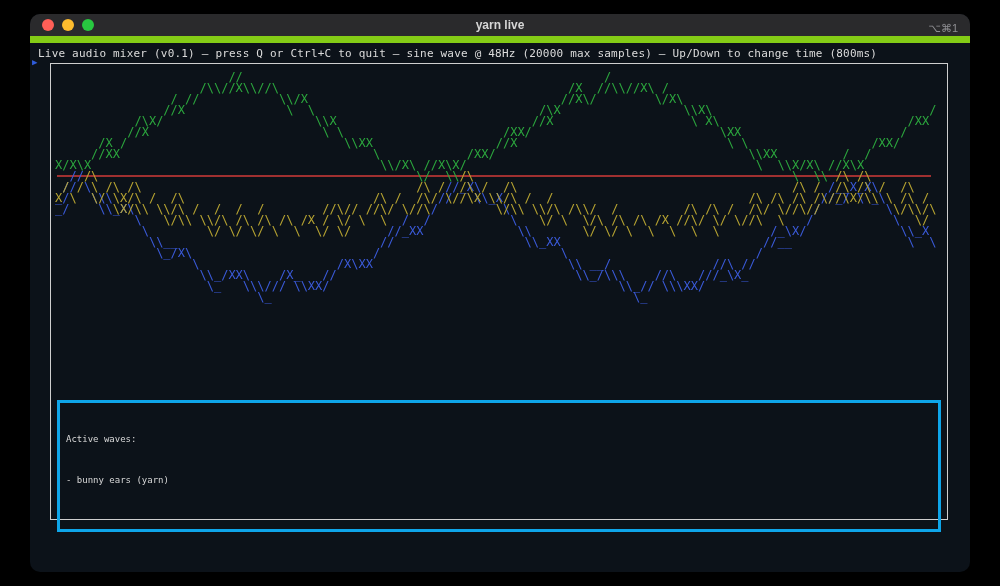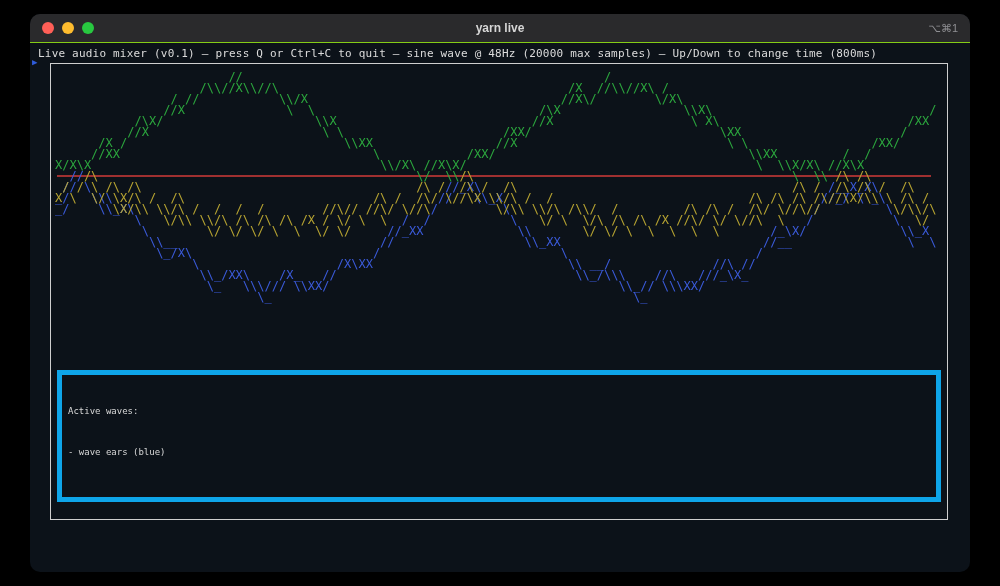--- a/index.html
+++ b/index.html
@@ -8,21 +8,21 @@
 
   .window {
     position:absolute; left:30px; top:14px; width:940px; height:558px;
     background:#0c1219; border-radius:10px; overflow:hidden;
     box-shadow:0 18px 45px rgba(0,0,0,0.65);
   }
 
   .titlebar {
     position:relative; height:29px; background:#2a2a2c;
     display:flex; align-items:center;
-    border-bottom:1px solid #84cc16;
+    border-bottom:7px solid #84cc16;
     font-family:"Liberation Sans", sans-serif;
   }
   .lights { display:flex; gap:8px; padding-left:12px; z-index:2; }
   .tl { width:12px; height:12px; border-radius:50%; }
   .tl.red    { background:#ff5f57; }
   .tl.yellow { background:#febc2e; }
   .tl.green  { background:#28c840; }
   .win-title {
     position:absolute; left:0; right:0; text-align:center;
     color:#d6d6d6; font-size:12px; font-weight:bold;
@@ -56,22 +56,22 @@
     position:absolute; left:2px; right:12px; top:103px; height:2px;
     background:#a03030;
   }
   pre.layer {
     position:absolute; left:0; top:0; margin:0;
     font-family:"DejaVu Sans Mono", monospace;
     font-size:12px; line-height:11px;
   }
 
   .legendbox {
-    position:absolute; left:6px; right:6px; top:306px; height:132px;
-    border:5px solid #0ea5e9;
+    position:absolute; left:6px; right:6px; top:336px; height:132px;
+    border:3px solid #0ea5e9;
     padding:3px 6px;
     font-size:9px; line-height:13.5px; color:#d8d8d8;
     white-space:pre;
   }
 </style>
 </head>
 <body>
 
 <div class="screen">
   <div class="window">
@@ -153,20 +153,20 @@
                                                                                                                           
                                                                                                                           
                                                                                                                           
                                                                                                                           
                                                                                                                           
                                                                                                                           </pre>
           </div>
 
         <div class="legendbox">
           <div>Active waves:</div>
-          <div>- wave ears (blue)</div>
+          <div>- bunny ears (yarn)</div>
           
         </div>
       </div>
     </div>
 
   </div>
 </div>
 
 </body></html>

